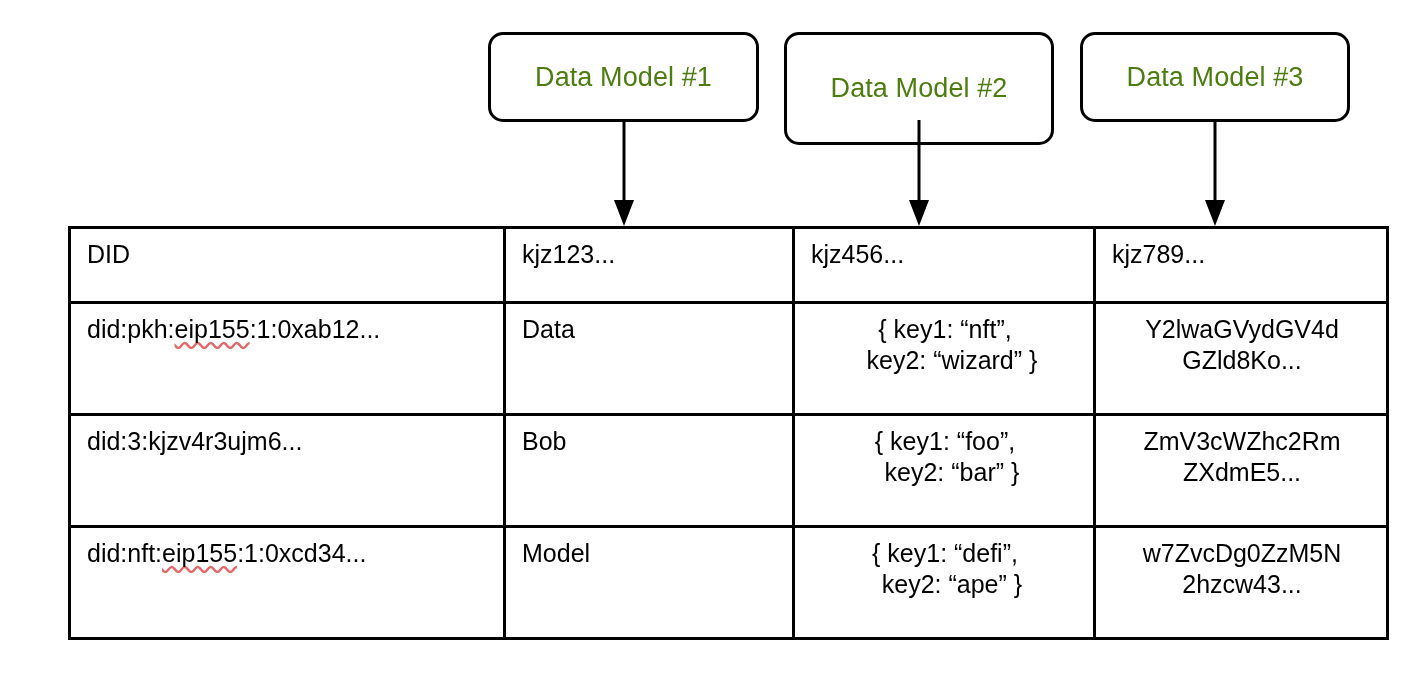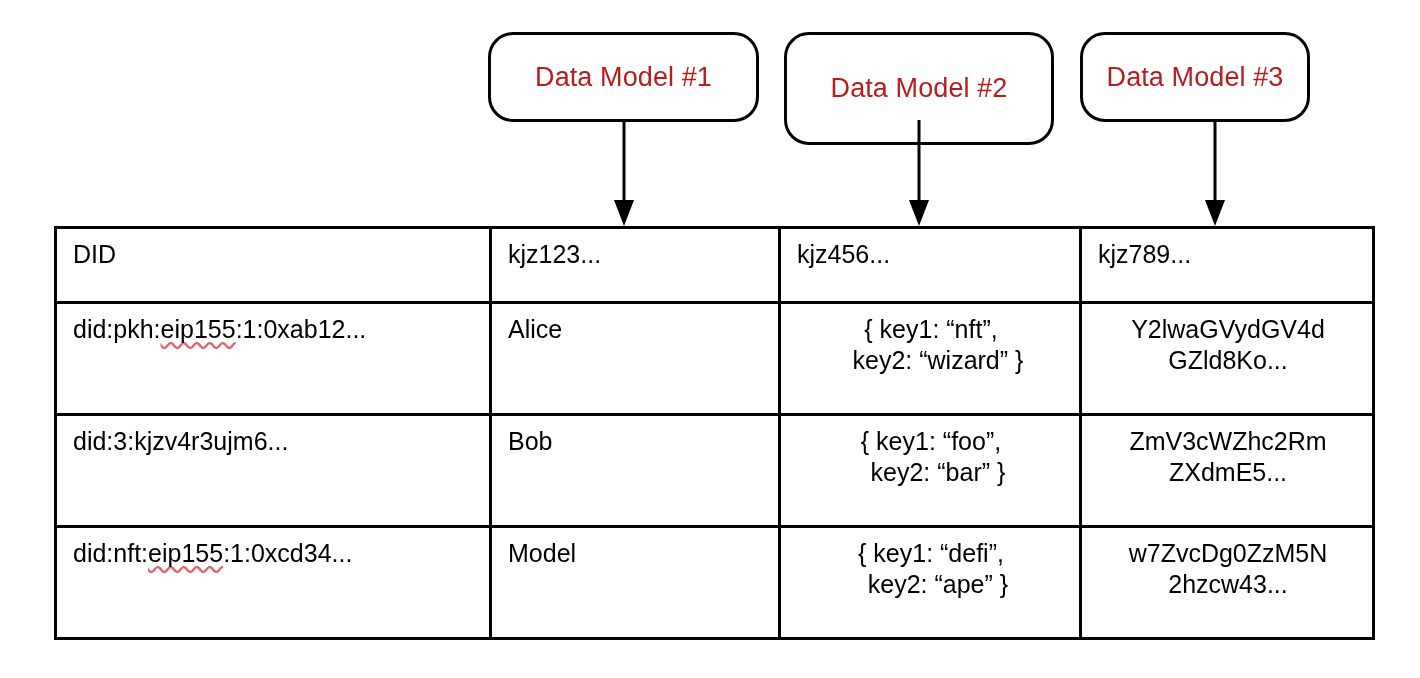--- a/index.html
+++ b/index.html
@@ -19,48 +19,48 @@
     background: #ffffff;
     overflow: hidden;
   }
 
   
   .model-box {
     position: absolute;
     box-sizing: border-box;
     background: #ffffff;
     border: 3px solid #000000;
-    border-radius: 25px;
+    border-radius: 15px;
     display: flex;
     align-items: center;
     justify-content: center;
     font-size: 27px;
     line-height: 1;
     letter-spacing: 0.1px;
-    color: #b91c1c;
+    color: #4d7c0f;
     white-space: nowrap;
   }
   #model-box-1 { left: 488px;  top: 32px; width: 271px; height: 90px; }
   #model-box-2 { left: 784px;  top: 32px; width: 270px; height: 113px; }
-  #model-box-3 { left: 1080px; top: 32px; width: 230px; height: 90px; }
+  #model-box-3 { left: 1080px; top: 32px; width: 270px; height: 90px; }
 
   
   .connector {
     position: absolute;
     width: 26px;
   }
   .connector svg { display: block; }
   #connector-1 { left: 611px;  top: 120px; }
   #connector-2 { left: 906px;  top: 120px; }
   #connector-3 { left: 1202px; top: 120px; }
 
   
   #data-table {
     position: absolute;
-    left: 54px;
+    left: 68px;
     top: 226px;
     width: 1318px;
     border-collapse: collapse;
     table-layout: fixed;
     background: #ffffff;
   }
   #data-table td {
     border: 3px solid #000000;
     vertical-align: top;
     padding: 10px 14px 10px 16px;
@@ -147,21 +147,21 @@
         <td>
           <span class="cell-text">kjz789...</span>
         </td>
       </tr>
 
       <tr class="data-row">
         <td>
           <span class="cell-text"><span>did:pkh:</span><span class="misspelled">eip155</span><span>:1:0xab12...</span></span>
         </td>
         <td>
-          <span class="cell-text">Alice</span>
+          <span class="cell-text">Data</span>
         </td>
         <td>
           <span class="cell-text">
               <span class="ln">{ key1: “nft”,</span>
               <span class="ln">  key2: “wizard” }</span>
             </span>
         </td>
         <td>
           <span class="cell-text">
               <span class="ln">Y2lwaGVydGV4d</span>

